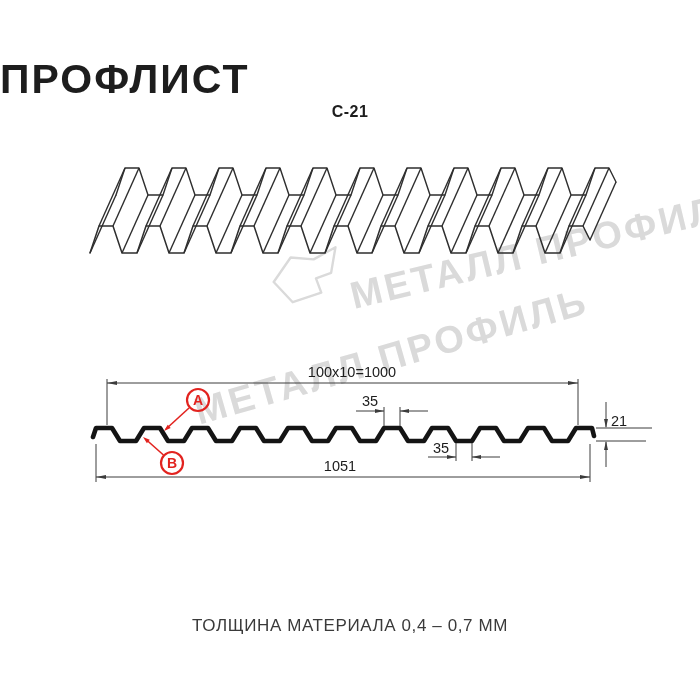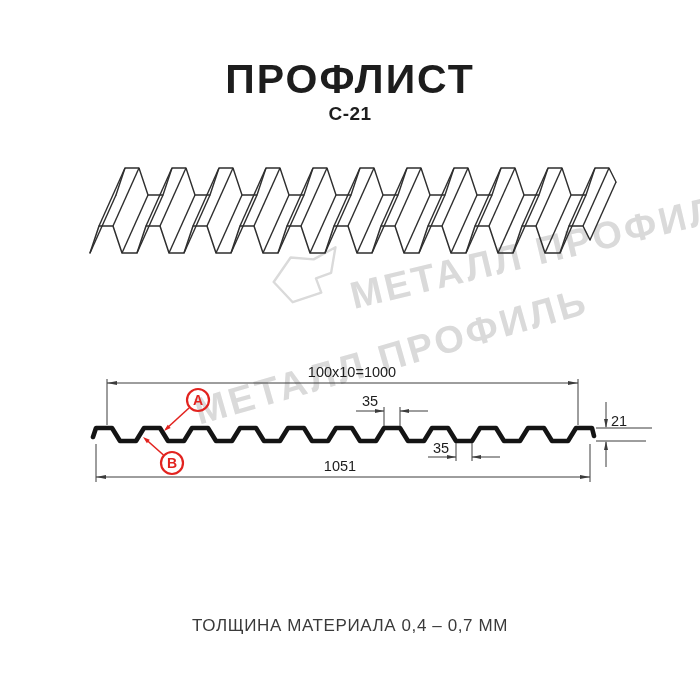--- a/index.html
+++ b/index.html
@@ -1,21 +1,21 @@
 <!DOCTYPE html>
 <html><head>
 <meta charset="utf-8">
 <style>
   html,body{margin:0;padding:0;background:#fff;}
   .page{position:relative;width:700px;height:700px;background:#ffffff;overflow:hidden;
         font-family:"Liberation Sans",sans-serif;}
-  .title{position:absolute;top:56px;left:0;width:700px;text-align:center;
+  .title{position:absolute;top:56px;left:0;width:700px;text-align:left;
          font-size:41px;font-weight:700;letter-spacing:2px;color:#1d1d1d;}
   .subtitle{position:absolute;top:103px;left:0;width:700px;text-align:center;
-         font-size:19px;font-weight:700;letter-spacing:.5px;color:#1d1d1d;}
+         font-size:16px;font-weight:700;letter-spacing:.5px;color:#1d1d1d;}
   .footer{position:absolute;top:616px;left:0;width:700px;text-align:center;
          font-size:17px;font-weight:400;letter-spacing:.6px;color:#3a3a3a;}
   .wm{position:absolute;white-space:nowrap;color:#dadada;font-weight:700;
       letter-spacing:3px;transform-origin:0 0;user-select:none;}
   .wm1{left:346px;top:276px;font-size:38px;transform:rotate(-13.5deg);}
   .wm2{left:190px;top:392px;font-size:38px;transform:rotate(-16deg);}
   .wm-logo{position:absolute;left:262px;top:258px;transform:rotate(-13deg);transform-origin:0 0;}
   #drawing{position:absolute;left:0;top:0;}
   .dim-text{font-size:14.5px;fill:#1c1c1c;}
   .marker-letter{font-size:14px;font-weight:700;}

